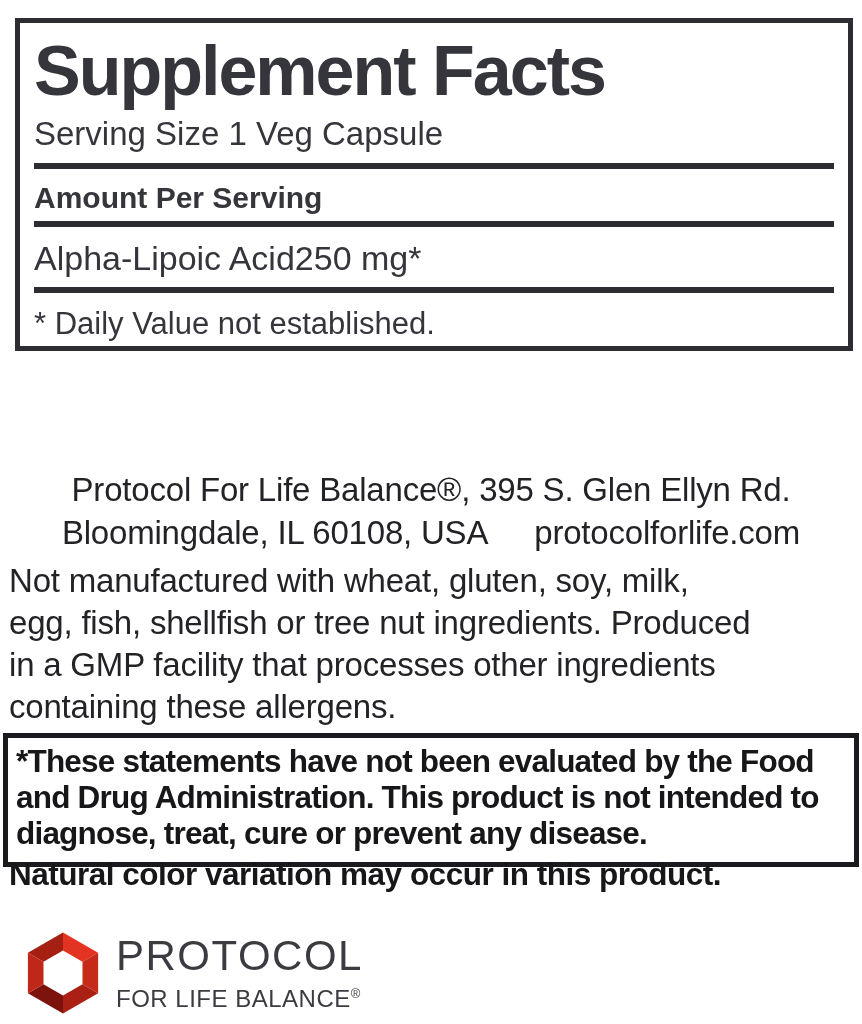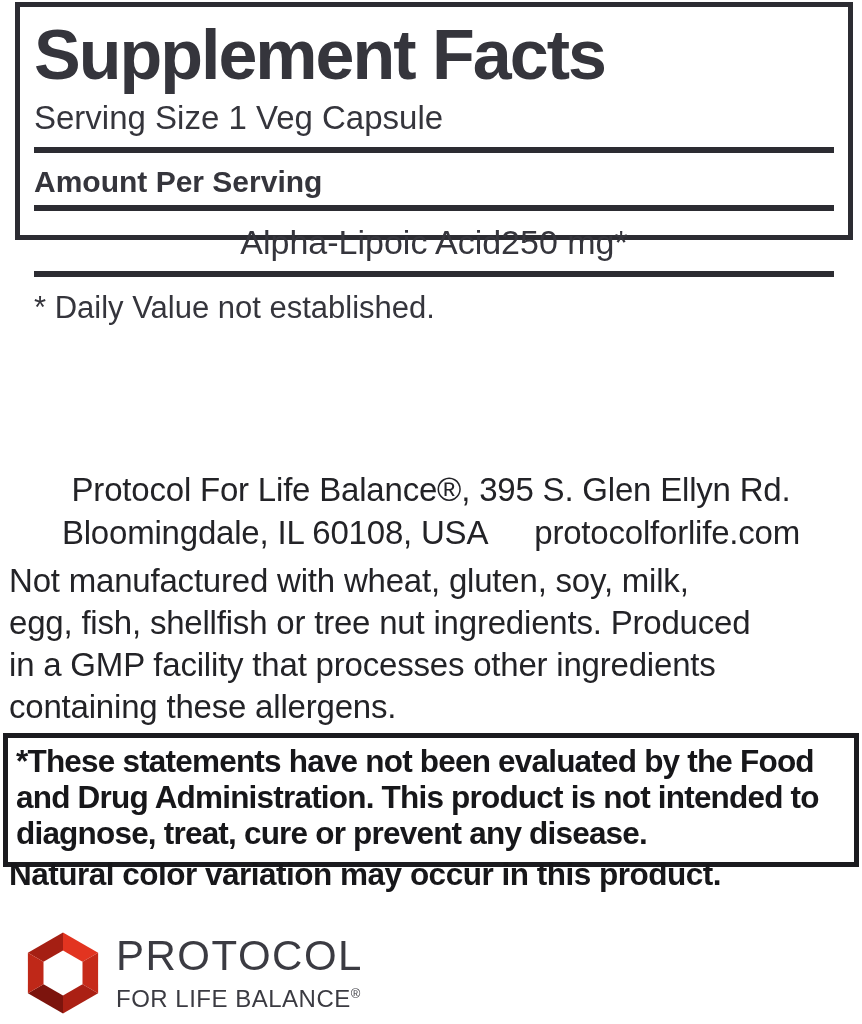--- a/index.html
+++ b/index.html
@@ -9,22 +9,22 @@
     width:862px; height:1024px;
     background:#ffffff;
     outline:1px solid #ececec;
     font-family:"Liberation Sans", sans-serif;
     color:#232327;
     overflow:hidden;
   }
 
   
   .facts-box {
-    position:absolute; left:15px; top:2px;
-    width:838px; height:238px;
+    position:absolute; left:15px; top:18px;
+    width:838px; height:333px;
     border:5px solid #2c2c32;
     background:#fff;
   }
   .facts-title {
     margin:12px 10px 0 14px;
     font-size:70px; line-height:72px;
     font-weight:800; letter-spacing:-2px;
     color:#35353c; white-space:nowrap;
   }
   .serving {
@@ -33,21 +33,21 @@
     color:#35353c;
   }
   .rule { height:6px; background:#2c2c32; margin:10px 14px 0 14px; }
   .rule.r2 { margin-top:6px; }
   .amount-header {
     margin:12px 14px 0 14px;
     font-size:30px; line-height:34px; font-weight:bold;
     color:#35353c;
   }
   .facts-row {
-    display:flex; justify-content:center;
+    display:flex; justify-content:flex-start;
     margin:12px 14px 0 14px;
     font-size:34px; line-height:38px;
     color:#35353c;
   }
   .facts-footnote {
     margin:13px 14px 0 14px;
     font-size:31px; line-height:36px;
     color:#35353c;
   }
 

